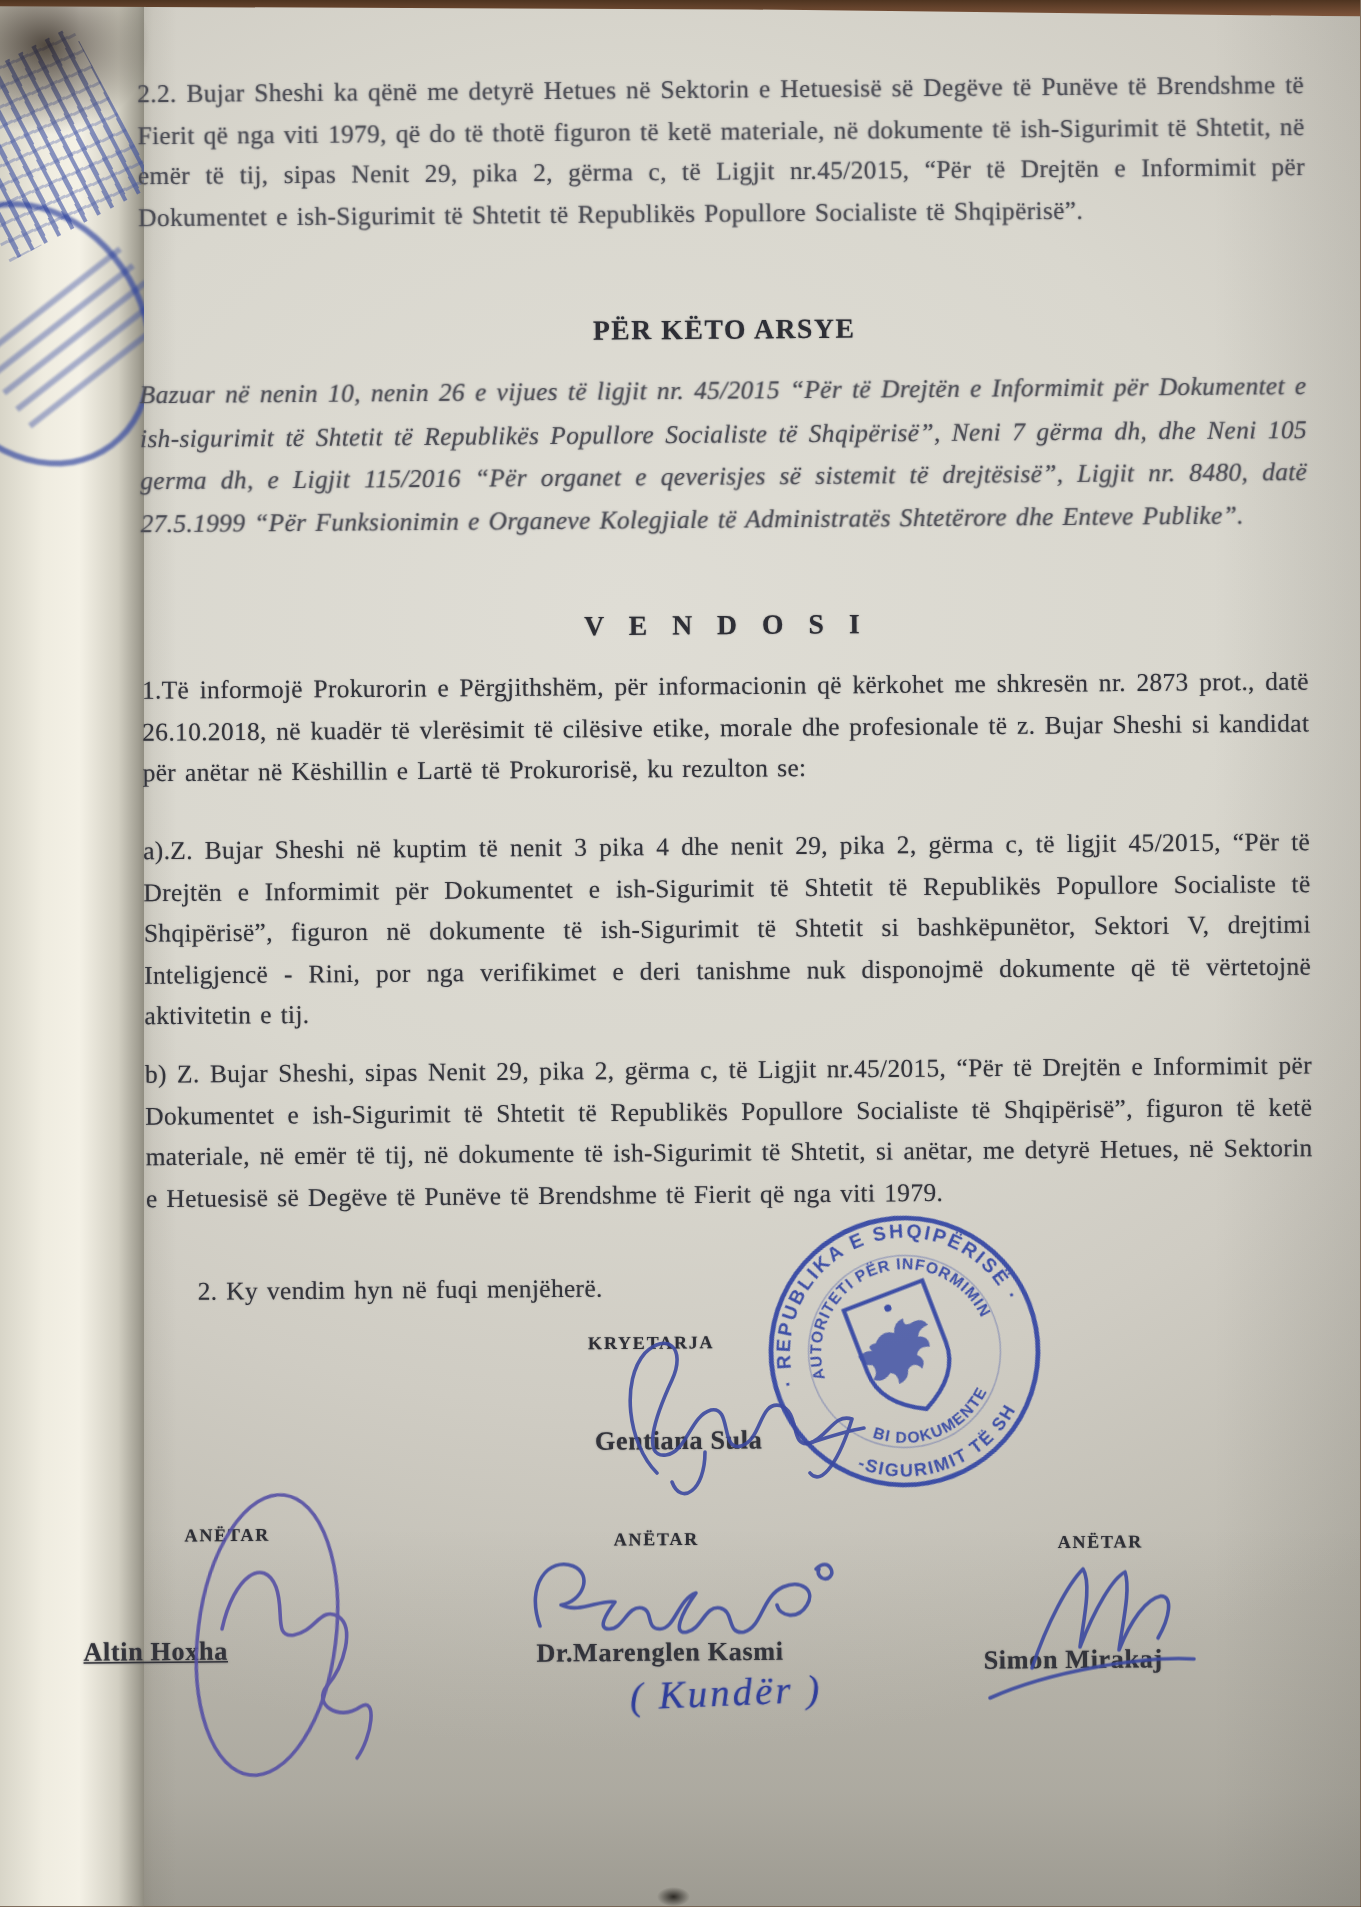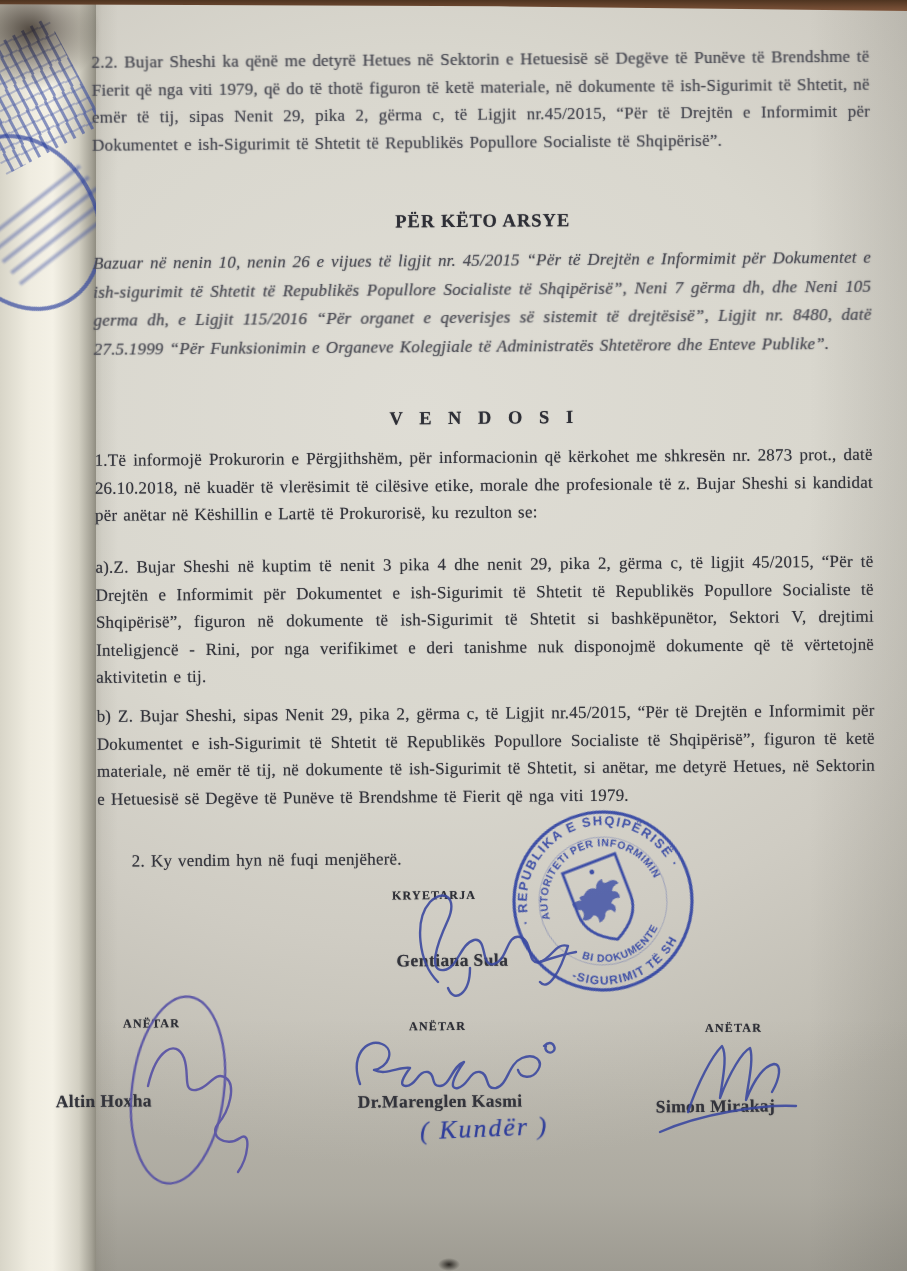--- a/index.html
+++ b/index.html
@@ -135,21 +135,21 @@
     <p class="doc-text" style="left:96px; top:551px; width:778px;">a).Z. Bujar Sheshi në kuptim të nenit 3 pika 4 dhe nenit 29, pika 2, gërma c, të ligjit 45/2015, “Për të Drejtën e Informimit për Dokumentet e ish-Sigurimit të Shtetit të Republikës Popullore Socialiste të Shqipërisë”,  figuron në dokumente të ish-Sigurimit të Shtetit si bashkëpunëtor, Sektori V, drejtimi Inteligjencë - Rini, por nga verifikimet e deri tanishme nuk disponojmë dokumente që të vërtetojnë aktivitetin e tij.</p>
 
     <p class="doc-text" style="left:96px; top:700px; width:778px;">b) Z. Bujar Sheshi, sipas Nenit 29, pika 2, gërma c,  të Ligjit nr.45/2015, “Për të Drejtën e Informimit për Dokumentet e ish-Sigurimit të Shtetit të Republikës Popullore Socialiste të Shqipërisë”, figuron të ketë materiale, në emër të tij, në dokumente të ish-Sigurimit të Shtetit, si anëtar, me detyrë Hetues, në Sektorin e Hetuesisë së Degëve të Punëve të Brendshme të Fierit që nga viti 1979.</p>
 
     <p class="doc-text" style="left:130px; top:845px; width:700px; text-align:left;">2. Ky vendim hyn në fuqi menjëherë.</p>
 
     <div class="sig-title" style="left:390px; top:888px;">KRYETARJA</div>
     <div class="sig-name" style="left:394px; top:950px;">Gentiana Sula</div>
 
     <div class="sig-title" style="left:120px; top:1014px;">ANËTAR</div>
-    <div class="sig-name" style="left:52px; top:1088px;">Altin Hoxha</div>
+    <div class="sig-name" style="left:52px; top:1088px;text-decoration:underline;">Altin Hoxha</div>
 
     <div class="sig-title" style="left:406px; top:1019px;">ANËTAR</div>
     <div class="sig-name" style="left:354px; top:1091px;">Dr.Marenglen  Kasmi</div>
     <div class="kunder" style="left:416px; top:1114px;">( Kundër )</div>
 
     <div class="sig-title" style="left:702px; top:1023px;">ANËTAR</div>
     <div class="sig-name" style="left:652px; top:1098px;">Simon  Mirakaj</div>
   </div>
 
   <div class="stamp-wrap">

